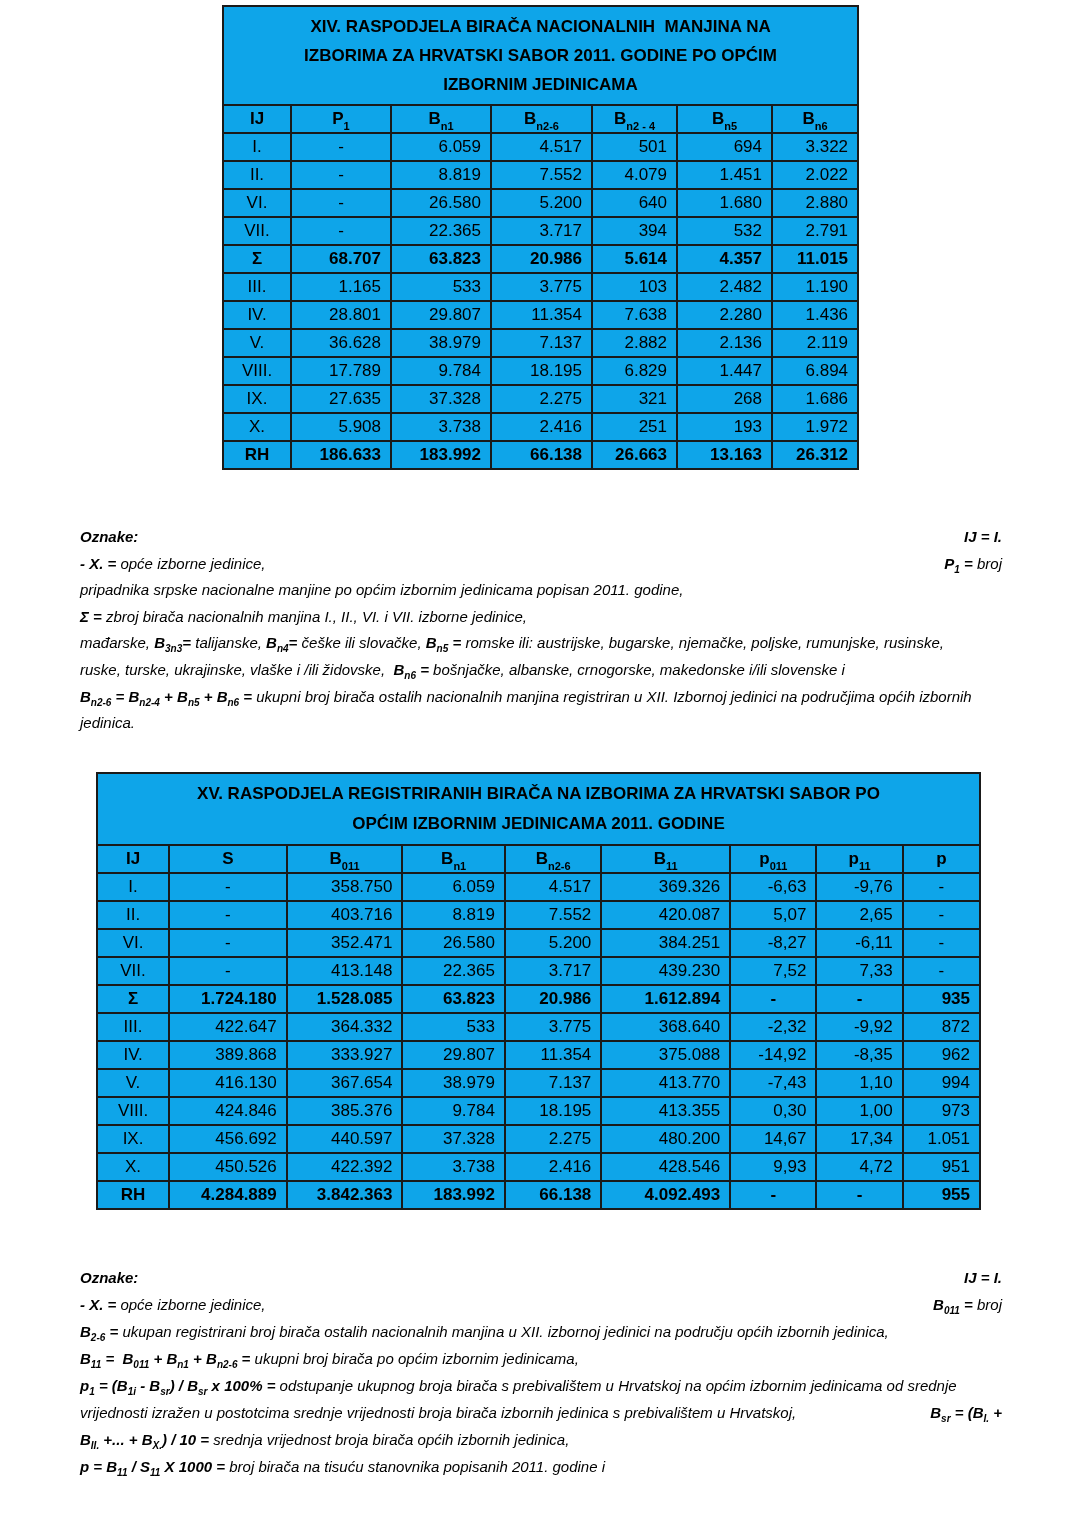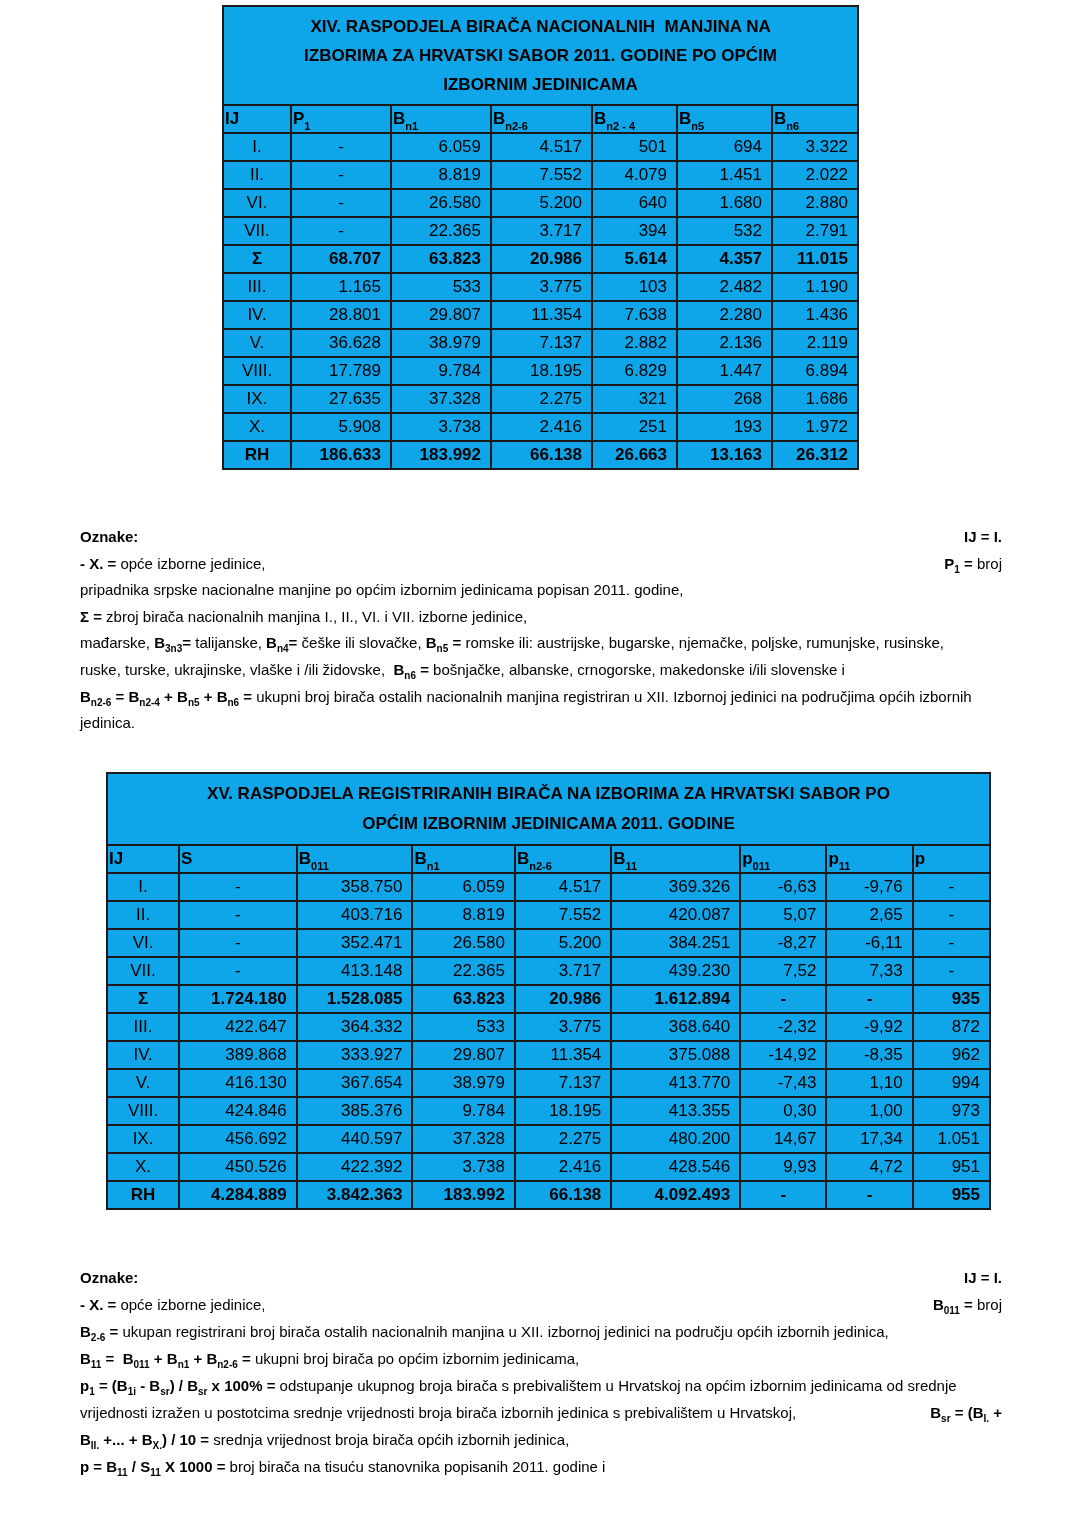--- a/index.html
+++ b/index.html
@@ -4,21 +4,21 @@
 <style>
   html,body{margin:0;padding:0}
   body{
     width:1080px;height:1536px;background:#ffffff;position:relative;
     font-family:"Liberation Sans","DejaVu Sans",sans-serif;color:#000;
   }
   
   table.t{border-collapse:collapse;position:absolute;table-layout:fixed;background:#0ea5e9}
   table.t td{border:2px solid #1a1a1a;overflow:hidden}
   .t14{left:222px;top:5px;width:636px}
-  .t15{left:106px;top:772px;width:885px}
+  .t15{left:96px;top:772px;width:885px}
   .t14 col:nth-child(1){width:68px}
   .t14 col:nth-child(2){width:100px}
   .t14 col:nth-child(3){width:100px}
   .t14 col:nth-child(4){width:101px}
   .t14 col:nth-child(5){width:85px}
   .t14 col:nth-child(6){width:95px}
   .t14 col:nth-child(7){width:86px}
   .t15 col:nth-child(1){width:71px}
   .t15 col:nth-child(2){width:116px}
   .t15 col:nth-child(3){width:114px}
@@ -27,35 +27,35 @@
   .t15 col:nth-child(6){width:127px}
   .t15 col:nth-child(7){width:85px}
   .t15 col:nth-child(8){width:85px}
   .t15 col:nth-child(9){width:76px}
   td.title{
     font-weight:bold;text-align:center;white-space:pre-wrap;
     font-size:19px;line-height:29px;padding:5px 2px;
   }
   .t15 td.title{line-height:30px}
   tr.hrow{height:37px}
-  td.hdr{font-weight:bold;font-size:18px;vertical-align:middle}
+  td.hdr{font-weight:bold;font-size:18px;text-align:center;vertical-align:middle}
   td.hdr sub{font-size:11px;line-height:0;position:relative;bottom:-2px}
   table.t tr{height:28px}
   table.t td{font-size:17px;vertical-align:middle}
   td.c0{text-align:center}
   td.num{text-align:right;padding-right:9px}
   td.dash{text-align:center}
   tr.sum td{font-weight:bold}
   
   .notes{position:absolute;left:80px;width:922px;font-size:15px}
   .n1{top:524px}
   .n2{top:1264px}
   .nline{
     display:flex;justify-content:space-between;align-items:flex-end;
-    height:27px;line-height:27px;white-space:pre;
+    height:27px;line-height:27px;white-space:pre;font-style:italic;
   }
   .n1 .nline{height:26.6px;line-height:26.6px}
   .notes .b{font-weight:bold}
   .notes sub{font-size:10px;line-height:0}
 </style>
 </head>
 <body>
 
 <table class="t t14">
     <colgroup>

